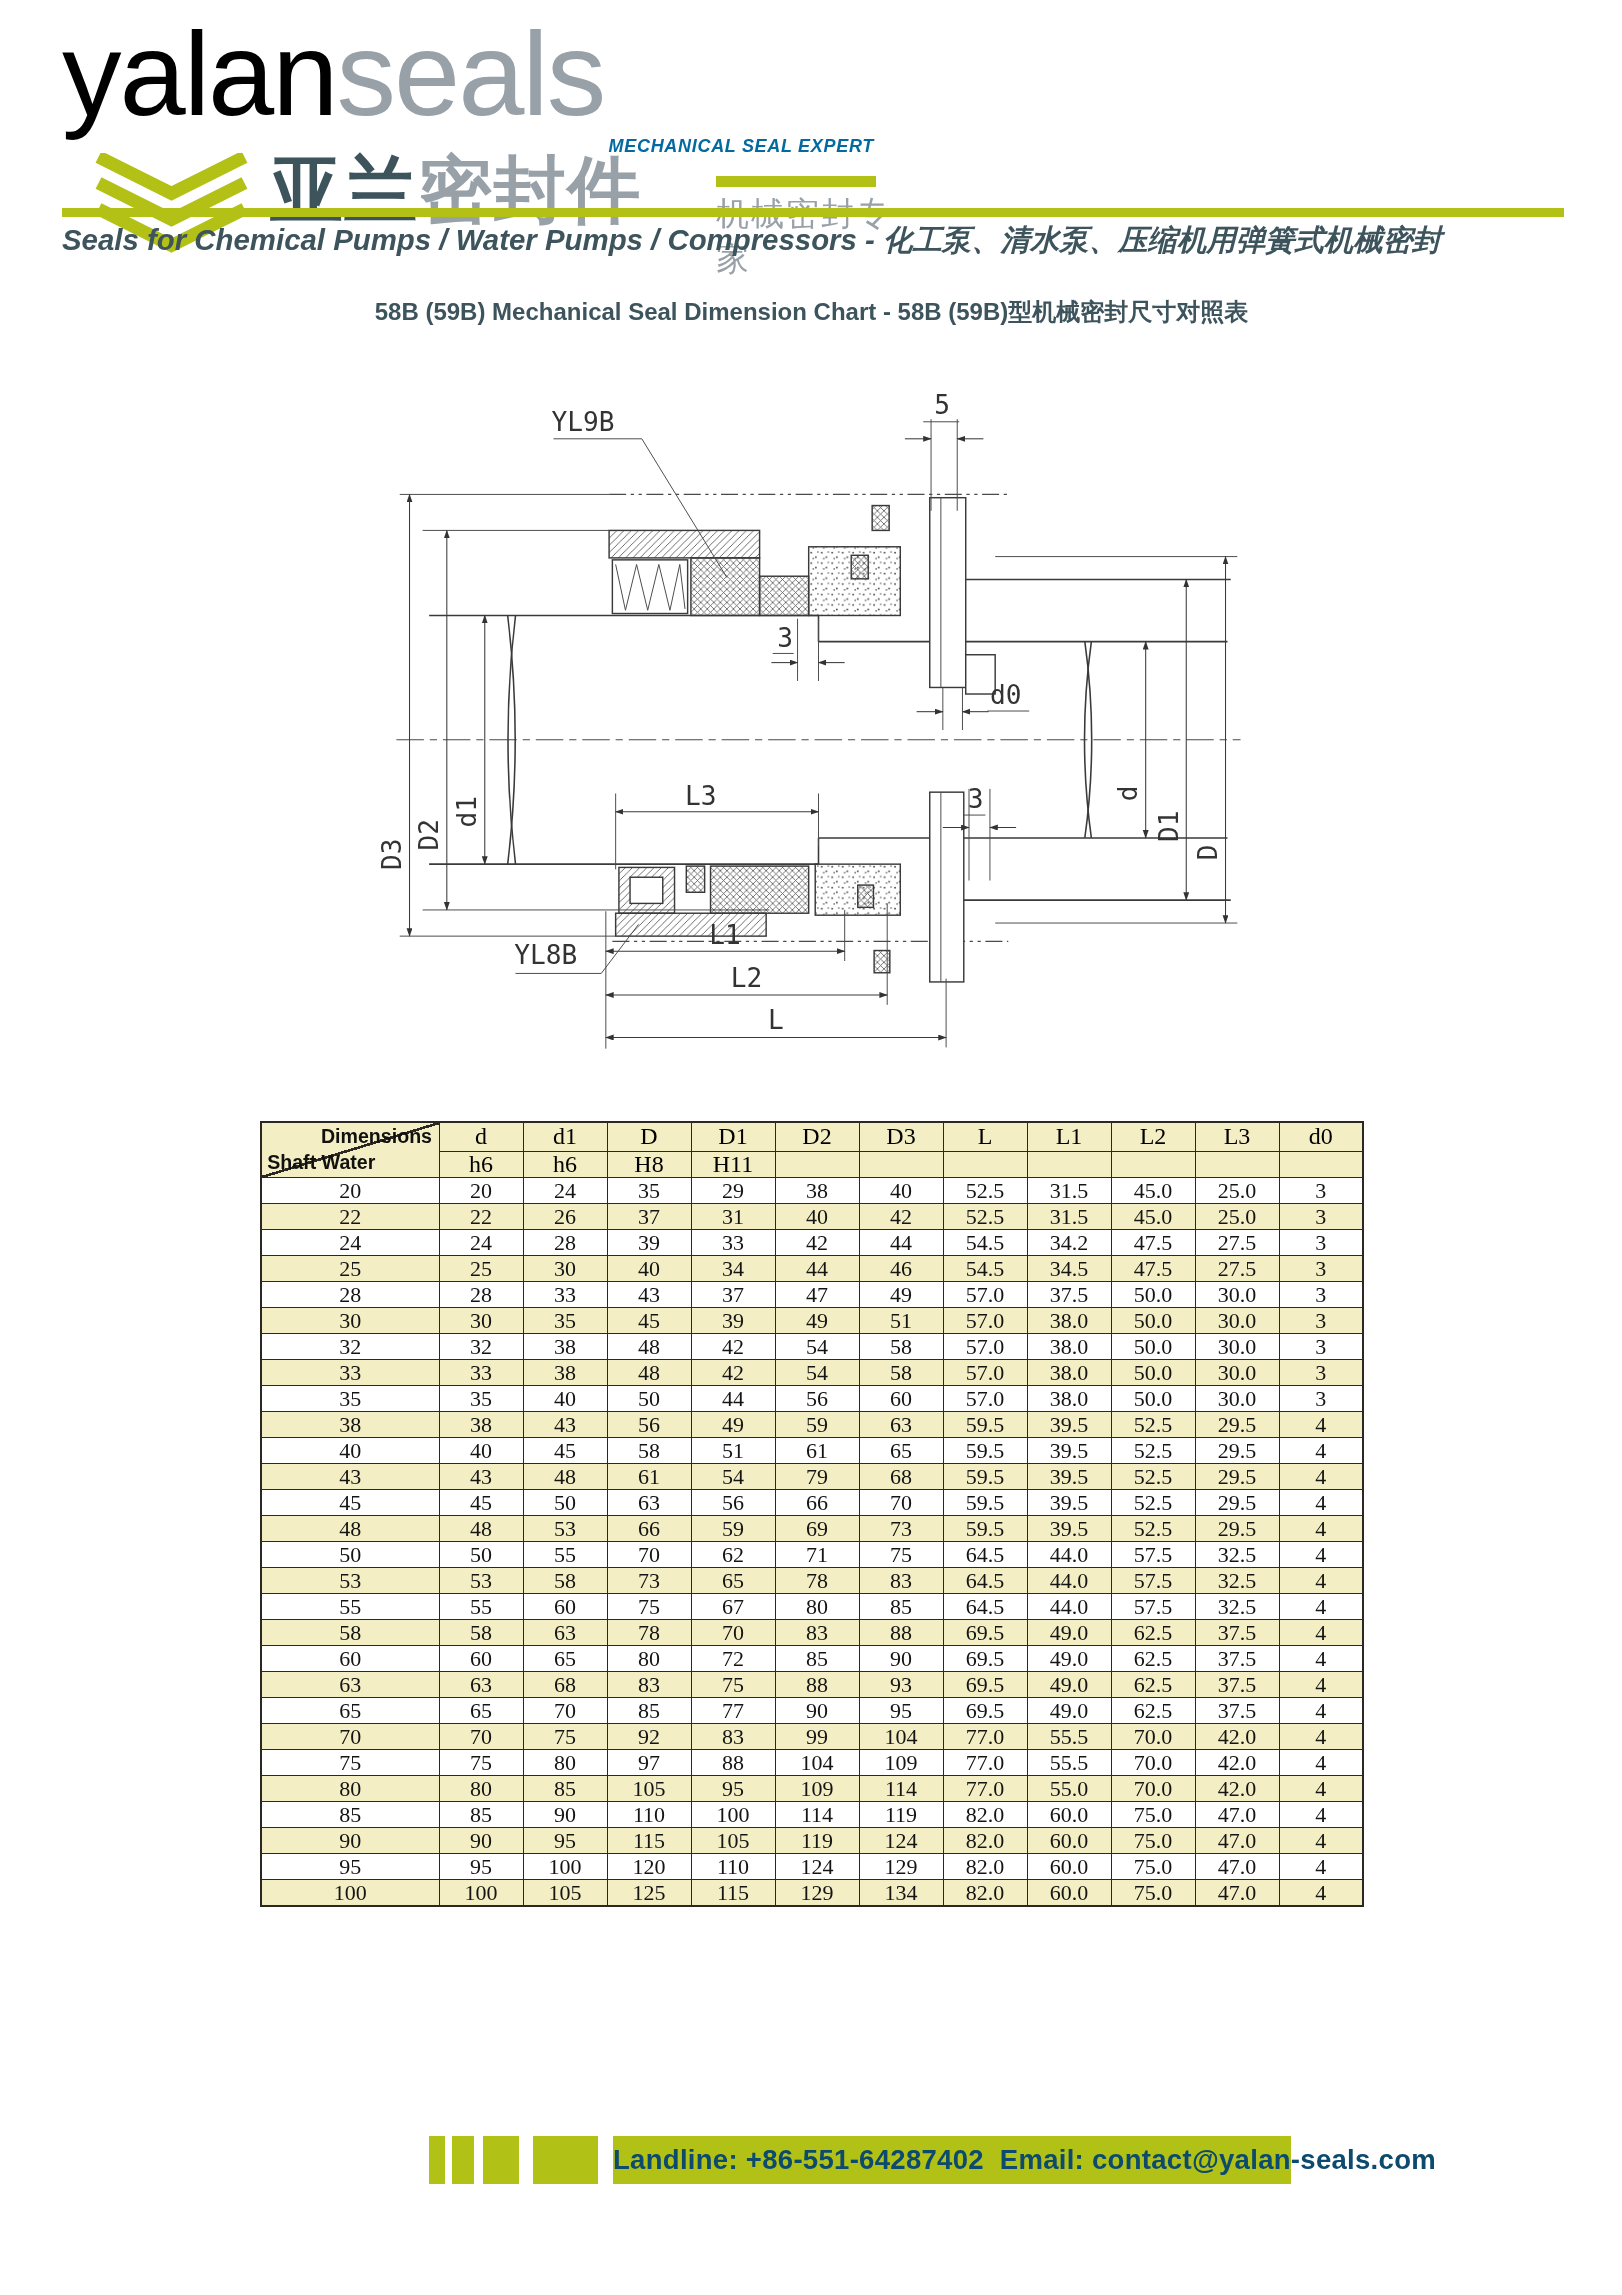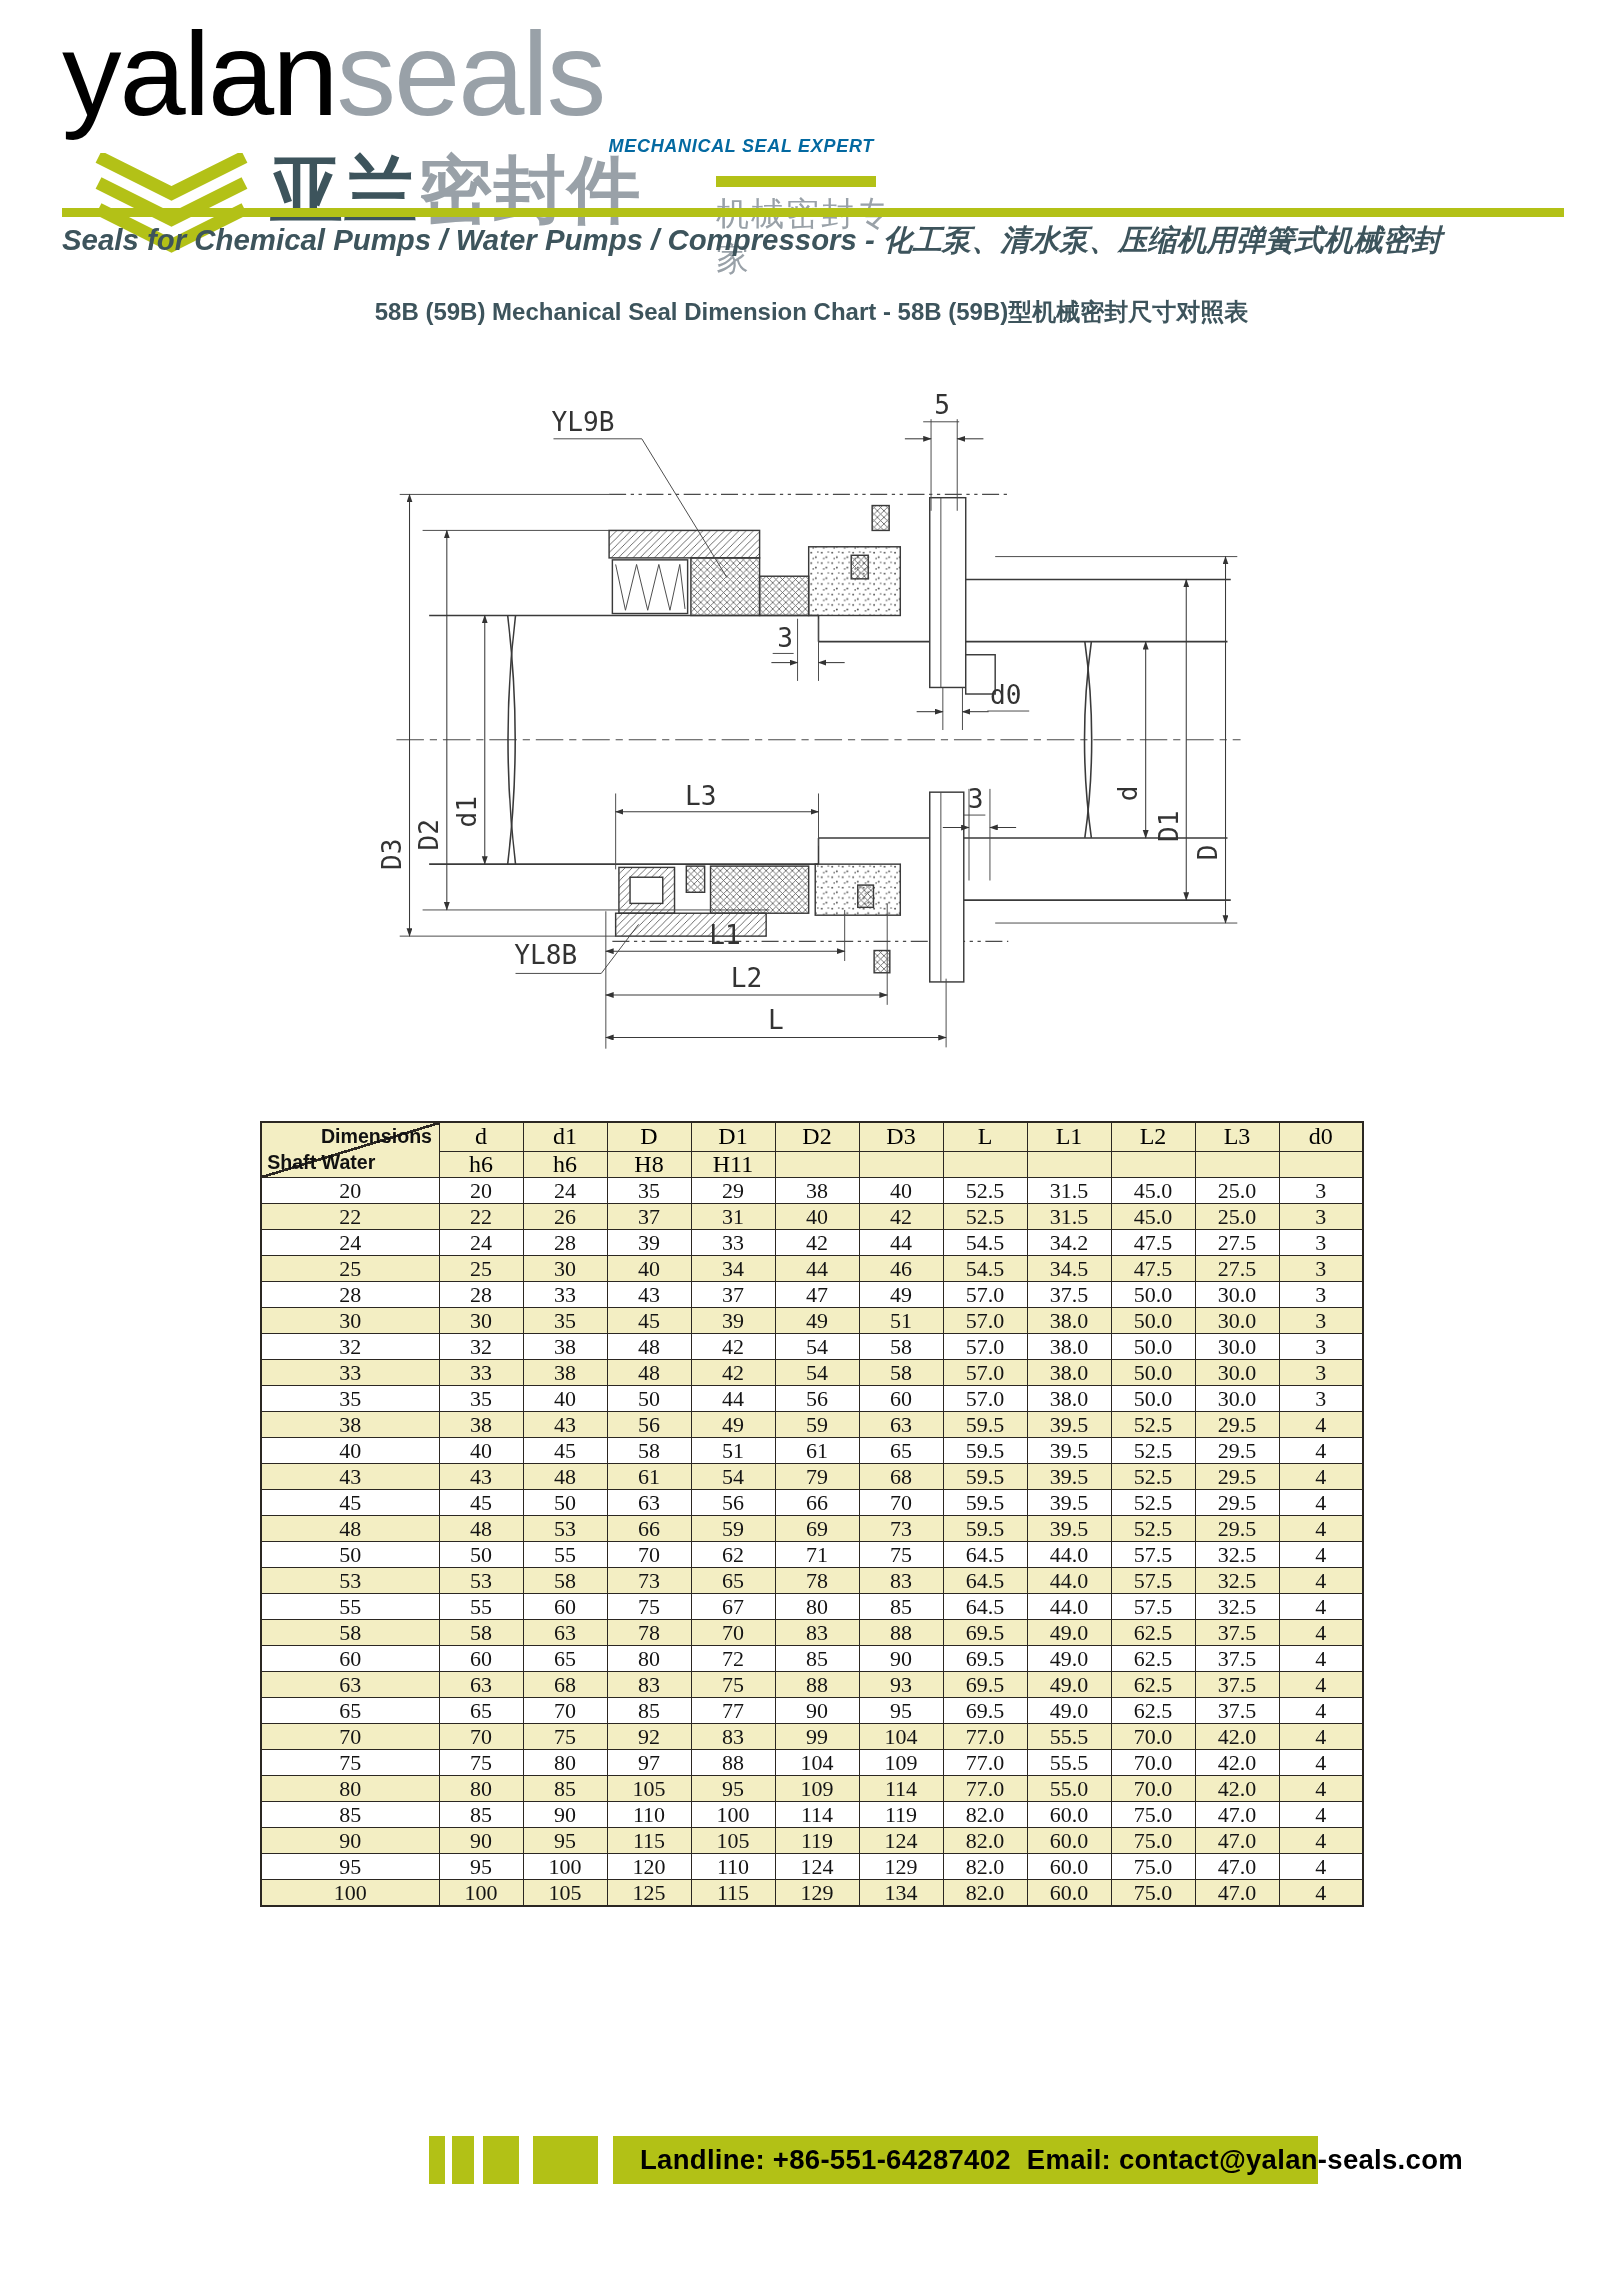--- a/index.html
+++ b/index.html
@@ -49,22 +49,22 @@
       linear-gradient(to bottom right,#f3eec3 calc(50% - 1.3px),#2b2722 calc(50% - 1.3px),
                       #2b2722 calc(50% + 1.3px),#f3eec3 calc(50% + 1.3px)) !important;}
   .corner .ctop{position:absolute;right:6.5px;top:2.6px;font-family:"Liberation Sans",sans-serif;
                 font-weight:700;font-size:19.6px;color:#111;}
   .corner .cbot{position:absolute;left:5.2px;bottom:3.9px;font-family:"Liberation Sans",sans-serif;
                 font-weight:700;font-size:19.6px;color:#111;}
 
   
   .footer-block{position:absolute;top:2136px;height:48px;background:#b2c116;}
   .footer-main{position:absolute;left:613px;top:2136px;width:678px;height:48px;background:#b2c116;
-               color:#000000;font-size:27.5px;font-weight:700;text-align:center;line-height:48px;
-               white-space:pre;letter-spacing:0.3px;padding-left:27px;}
+               color:#0c4a6e;font-size:27.5px;font-weight:700;text-align:center;line-height:48px;
+               white-space:pre;letter-spacing:0.3px;}
 </style>
 </head>
 <body>
 
 <div class="page">
 
   <div class="logo">
     <div class="brand">
       <span class="b1">yalan</span><span class="b2">seals</span>
     </div>

